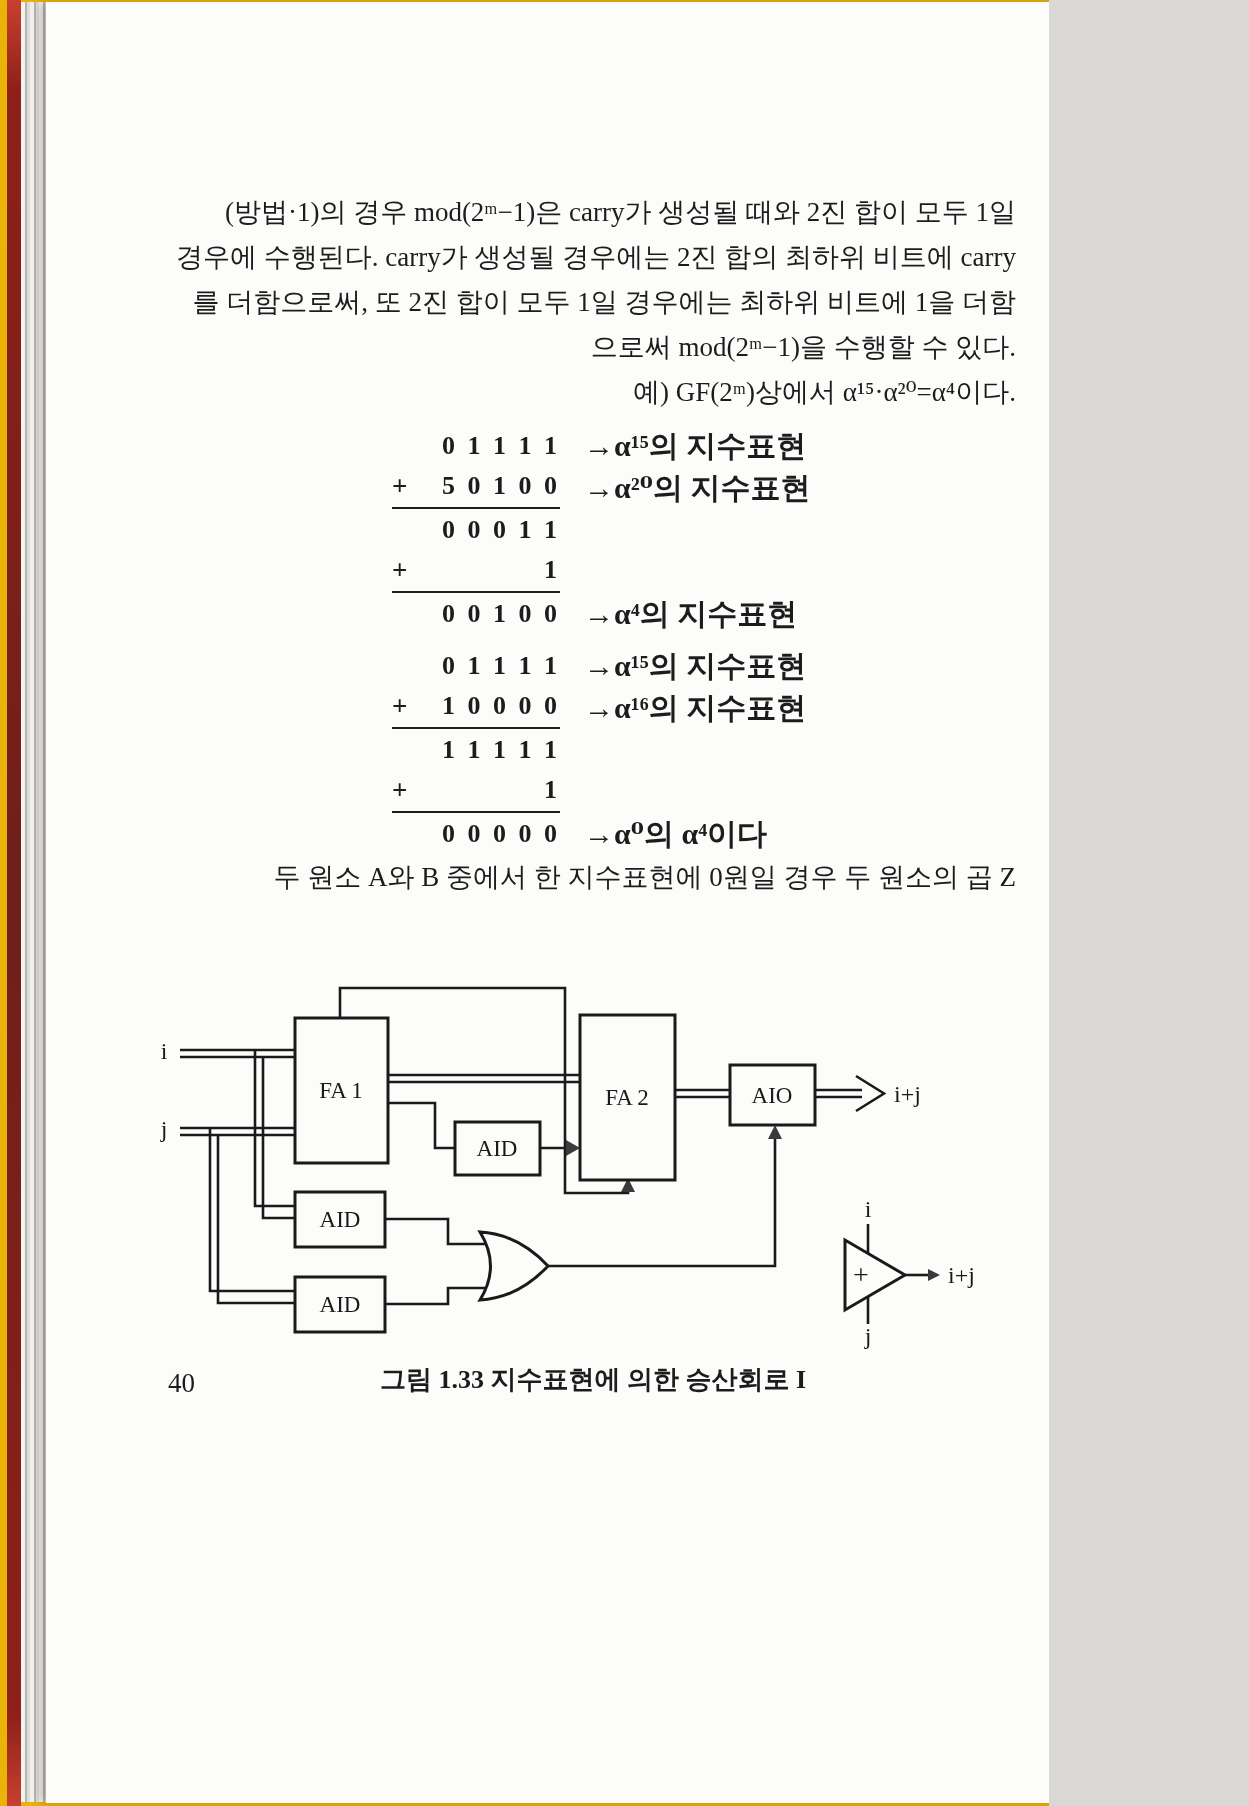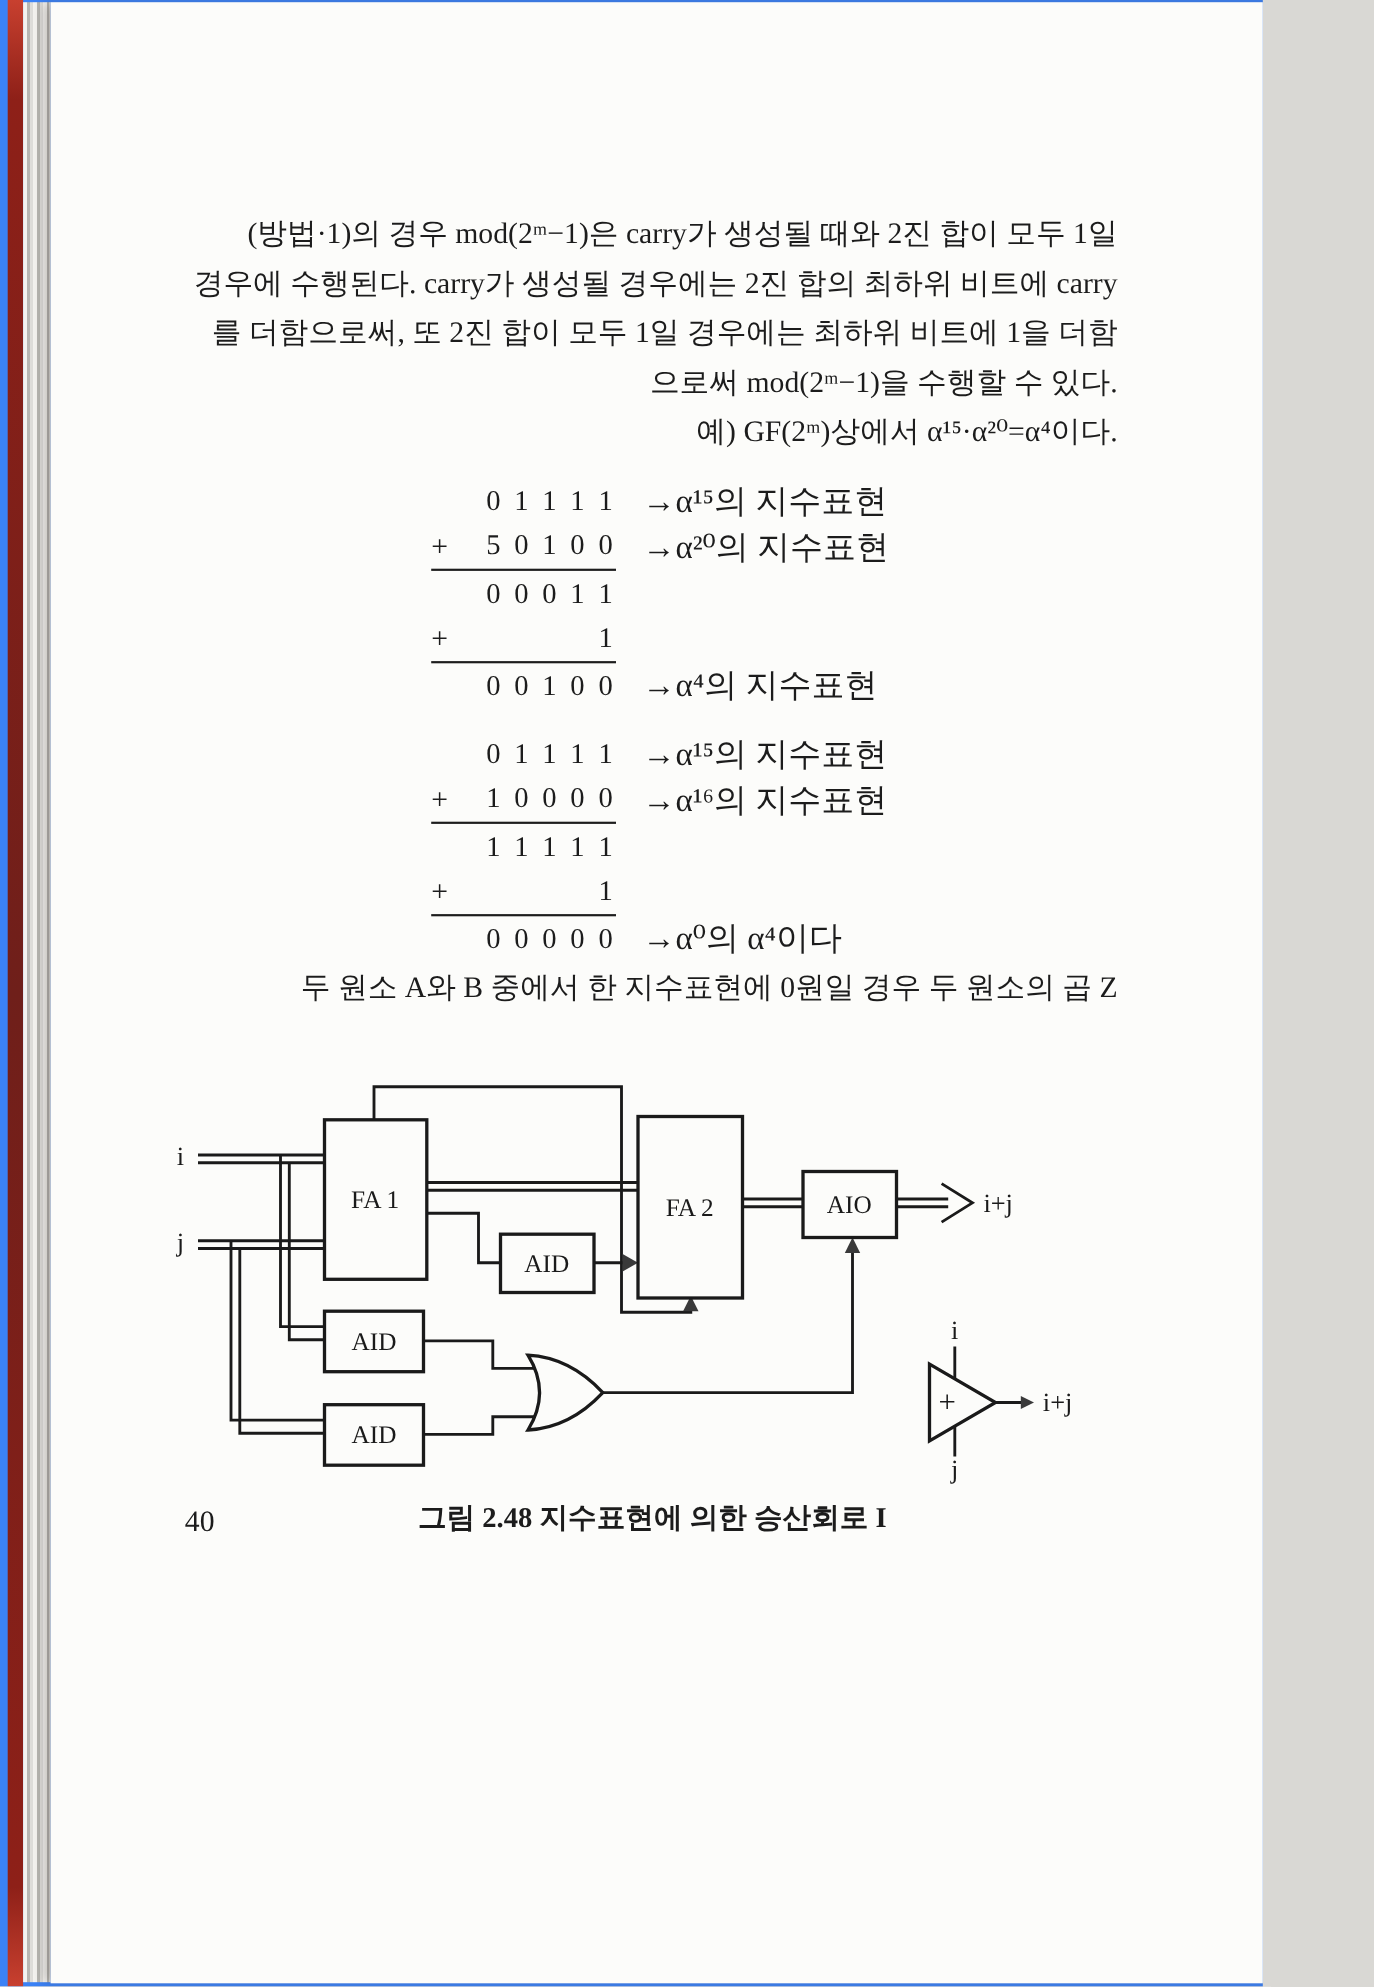--- a/index.html
+++ b/index.html
@@ -1,18 +1,18 @@
 <!DOCTYPE html>
 <html><head>
 <meta charset="utf-8">
 <style>
   html,body { margin:0; padding:0; background:#d9d8d4; }
   .scan {
-    position:relative; width:1148px; height:1806px;
-    background:#3b82f6; overflow:hidden;
+    position:relative; width:1049px; height:1806px;
+    background:#eab308; overflow:hidden;
     font-family:"Liberation Serif","DejaVu Serif",serif; color:#1c1c1c;
   }
   .spine {
     position:absolute; left:7px; top:0; width:14px; height:1806px;
     background:linear-gradient(180deg,#c8402f 0%,#8e2018 5%,#6f1f1a 50%,#8e2018 95%,#c8402f 100%);
   }
   .edges {
     position:absolute; left:21px; top:2px; width:25px; height:1800px;
     background:repeating-linear-gradient(90deg,#f4f3f0 0 4px,#b7b6b2 4px 6px,#deddda 6px 9px);
   }
@@ -22,21 +22,21 @@
   }
   .content {
     position:absolute; left:170px; top:190px; width:846px;
     font-size:27px; line-height:45px; text-align:justify;
   }
   .content p { margin:0;text-align:right; }
   .p1 { text-indent:26px; }
   .example { margin-top:13px; text-indent:24px; text-align:left; }
   .p2 { margin-top:4px; text-align:left; }
   .p3 { margin-top:8px; text-indent:26px; }
-  .add-block { margin:20px 0 0 222px; }
+  .add-block { margin:10px 0 0 222px;font-weight:bold; }
   .add-row { display:flex; align-items:flex-end; height:42px; line-height:42px; font-size:26px; }
   .lhs { display:flex; width:168px; }
   .lhs.rule { border-bottom:2.5px solid #1d1d1d; }
   .plus { width:46px; font-size:27px; }
   .bits { flex:1; text-align:right; letter-spacing:3px; font-size:26px; }
   .add-label { margin-left:24px; white-space:nowrap; font-size:30px; }
   .figure { position:absolute; left:150px; top:978px; }
   .caption {
     position:absolute; left:170px; top:1362px; width:846px;
     text-align:center; font-size:26px; font-weight:700;
@@ -190,15 +190,15 @@
       <text x="718" y="239">i</text>
       <text x="718" y="366">j</text>
       <text x="711" y="306" font-size="28">+</text>
     </g>
     <g font-size="24" text-anchor="start">
       <text x="744" y="124">i+j</text>
       <text x="798" y="305">i+j</text>
     </g>
   </svg>
 
-  <div class="caption">그림 2.48  지수표현에 의한 승산회로 I</div>
+  <div class="caption">그림 1.33  지수표현에 의한 승산회로 I</div>
   <div class="pageno">40</div>
 </div>
 
 </body></html>

